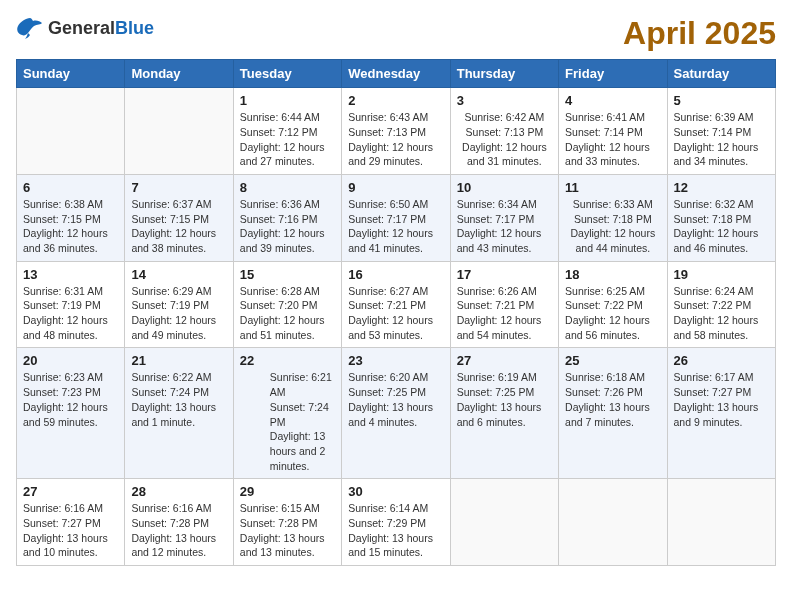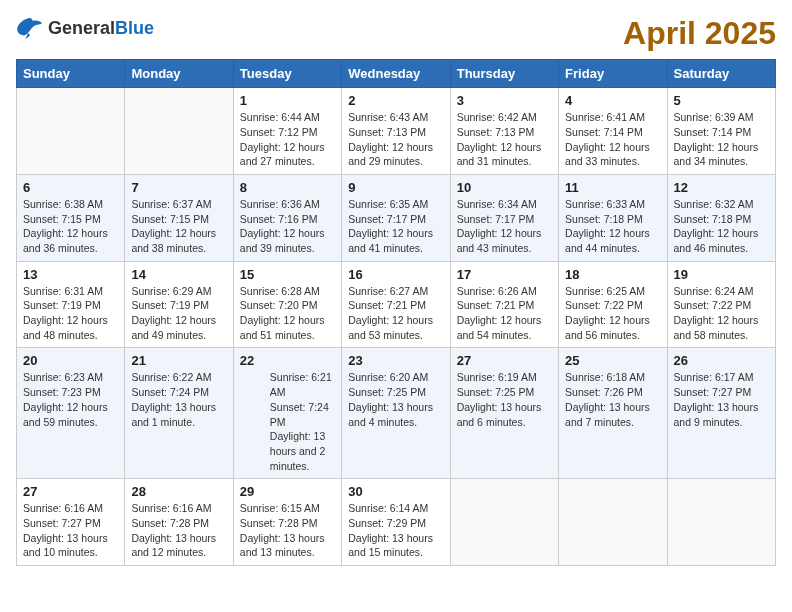--- a/index.html
+++ b/index.html
@@ -139,21 +139,21 @@
 Daylight: 12 hours and 27 minutes.</div>
         </td>
         <td>
           <div class="day-number">2</div>
           <div class="day-info" style="white-space: pre-line;">Sunrise: 6:43 AM
 Sunset: 7:13 PM
 Daylight: 12 hours and 29 minutes.</div>
         </td>
         <td>
           <div class="day-number">3</div>
-          <div class="day-info" style="white-space: pre-line;">Sunrise: 6:42 AM
+          <div class="day-info" style="white-space: pre-line; text-align: center;">Sunrise: 6:42 AM
 Sunset: 7:13 PM
 Daylight: 12 hours and 31 minutes.</div>
         </td>
         <td>
           <div class="day-number">4</div>
           <div class="day-info" style="white-space: pre-line;">Sunrise: 6:41 AM
 Sunset: 7:14 PM
 Daylight: 12 hours and 33 minutes.</div>
         </td>
         <td>
@@ -177,33 +177,33 @@
 Daylight: 12 hours and 38 minutes.</div>
         </td>
         <td>
           <div class="day-number">8</div>
           <div class="day-info" style="white-space: pre-line;">Sunrise: 6:36 AM
 Sunset: 7:16 PM
 Daylight: 12 hours and 39 minutes.</div>
         </td>
         <td>
           <div class="day-number">9</div>
-          <div class="day-info" style="white-space: pre-line;">Sunrise: 6:35 AM
+          <div class="day-info" style="white-space: pre-line;">Sunrise: 6:50 AM
 Sunset: 7:17 PM
 Daylight: 12 hours and 41 minutes.</div>
         </td>
         <td>
           <div class="day-number">10</div>
           <div class="day-info" style="white-space: pre-line;">Sunrise: 6:34 AM
 Sunset: 7:17 PM
 Daylight: 12 hours and 43 minutes.</div>
         </td>
         <td>
           <div class="day-number">11</div>
-          <div class="day-info" style="white-space: pre-line;">Sunrise: 6:33 AM
+          <div class="day-info" style="white-space: pre-line; text-align: center;">Sunrise: 6:33 AM
 Sunset: 7:18 PM
 Daylight: 12 hours and 44 minutes.</div>
         </td>
         <td>
           <div class="day-number">12</div>
           <div class="day-info" style="white-space: pre-line;">Sunrise: 6:32 AM
 Sunset: 7:18 PM
 Daylight: 12 hours and 46 minutes.</div>
         </td>
       </tr>

